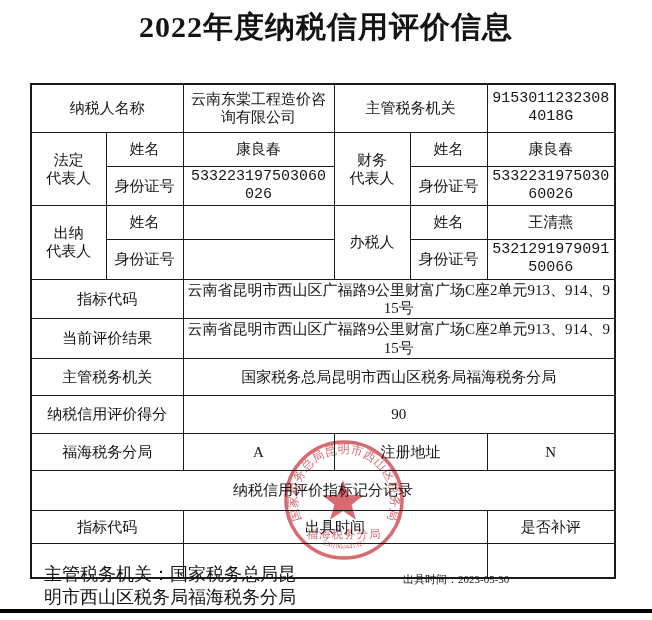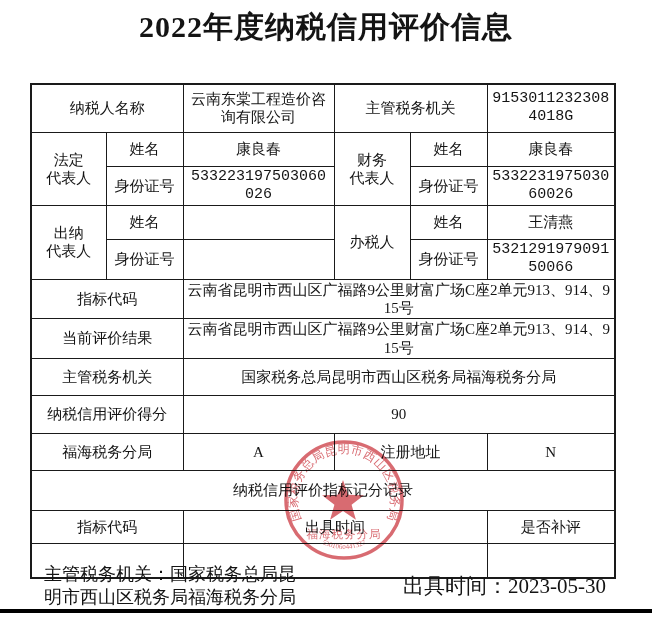--- a/index.html
+++ b/index.html
@@ -29,21 +29,21 @@
   tr.r13{height:35px}
   .stamp{
     position:absolute;left:281px;top:437px;width:126px;height:126px;
     opacity:.82;mix-blend-mode:multiply;pointer-events:none;
   }
   .footer-left{
     position:absolute;left:40px;top:563px;width:256px;
     text-align:right;font-size:18px;line-height:1.28;
   }
   .footer-right{
-    position:absolute;left:403px;top:572px;font-size:21px;white-space:nowrap;
+    position:absolute;left:403px;top:572px;font-size:11px;white-space:nowrap;
   }
   .bottom-bar{
     position:absolute;left:0;top:609px;width:652px;height:4px;background:#000000;
   }
 </style>
 </head>
 <body>
 
 <div class="doc-title">2022年度纳税信用评价信息</div>
 

